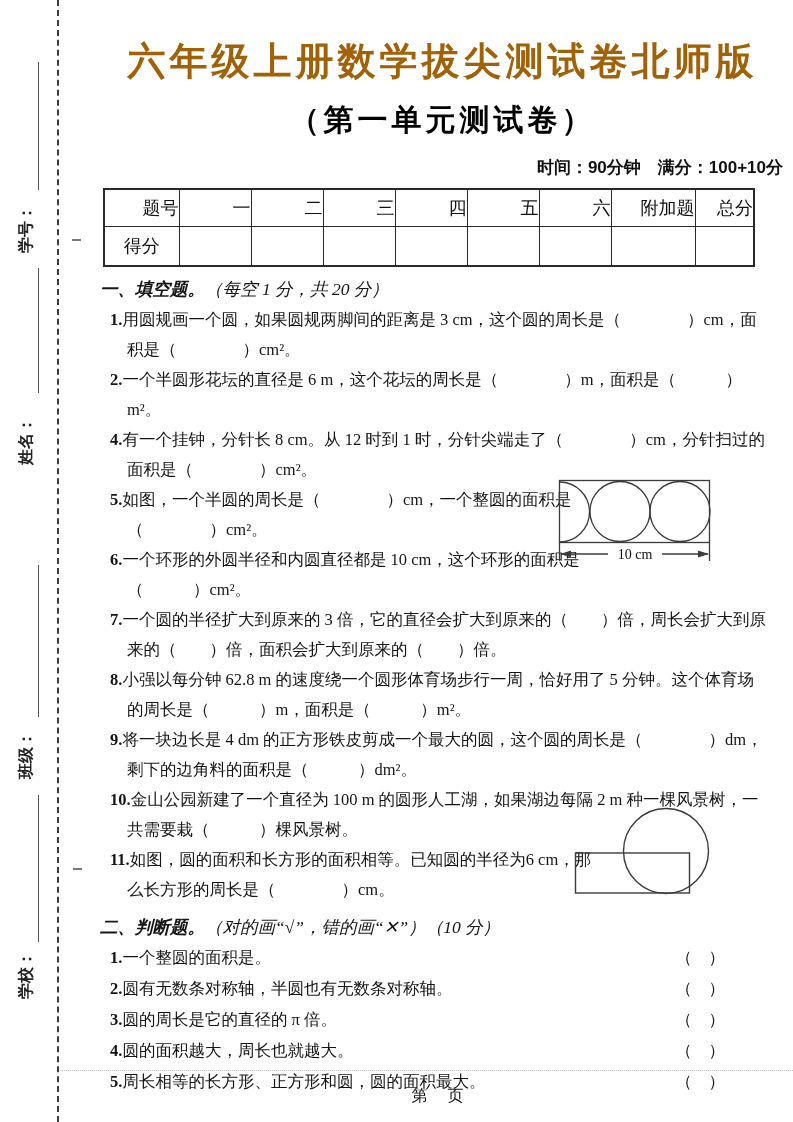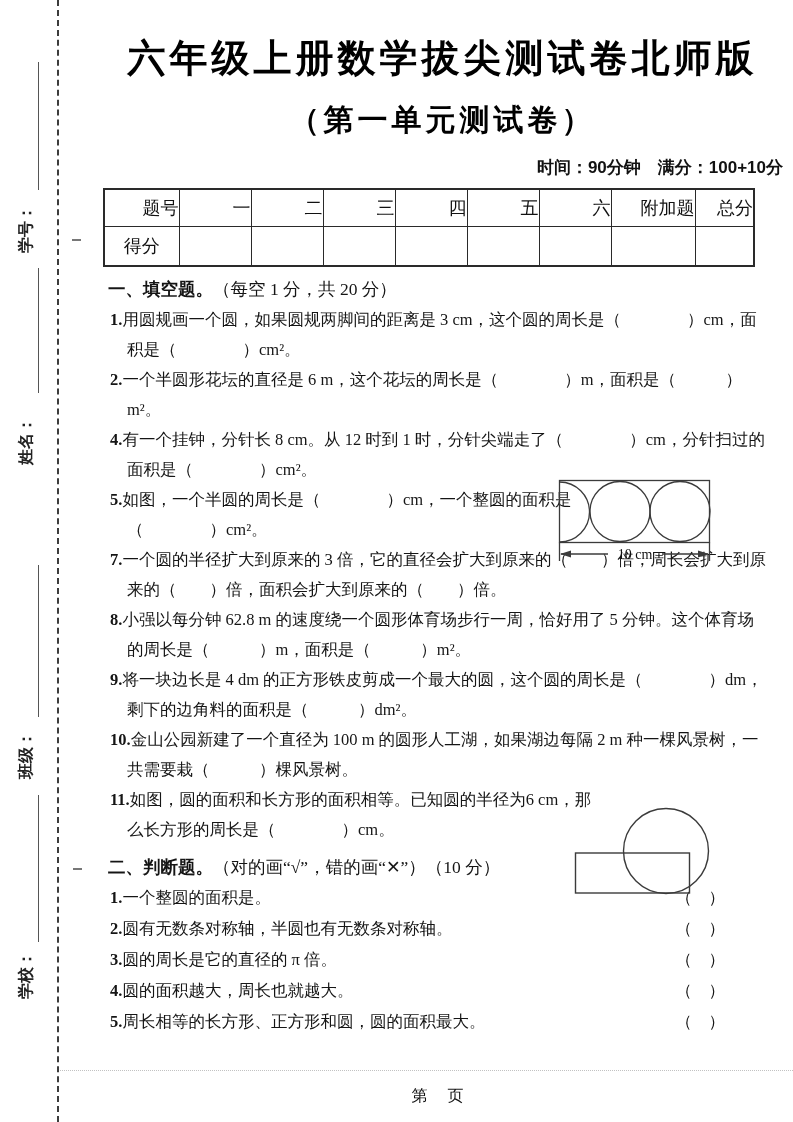--- a/index.html
+++ b/index.html
@@ -31,23 +31,23 @@
   .vl3{top:565px;height:152px;}
   .vl4{top:795px;height:147px;}
   .mark{position:absolute;width:9px;height:2px;background:#777;}
   .mk1{left:72px;top:239px;}
   .mk2{left:73px;top:868px;}
 
   
   .content{position:absolute;left:100px;top:0;width:685px;}
   .title{
     margin:36px 0 8px 0;text-align:center;
-    font-family:Liberation Mono, monospace;
+    font-family:Liberation Sans, sans-serif;
     font-size:38px;line-height:50px;font-weight:bold;
-    letter-spacing:4px;color:#000000;white-space:nowrap;
+    letter-spacing:4px;color:#a16207;white-space:nowrap;
   }
   .subtitle{
     margin:12px 0 0 0;text-align:center;
     font-family:"Liberation Sans","DejaVu Sans",sans-serif;
     font-size:30px;line-height:44px;font-weight:bold;
     letter-spacing:4px;color:#000;
   }
   .info{
     margin:14px 2px 0 0;text-align:right;
     font-family:"Liberation Sans","DejaVu Sans",sans-serif;
@@ -60,21 +60,21 @@
   }
   table.score td{
     border:1.5px solid #2a2a2a;text-align:center;
     font-size:18px;color:#111;padding:0;
   }
   table.score{border:2.5px solid #2a2a2a;}
   tr.trow td{height:36px;text-align:right;}
   tr.srow td{height:38px;}
 
   
-  .sec-head{margin:8px 0 0 8px;font-size:17.5px;line-height:28px;}
+  .sec-head{margin:8px 0 0 0;font-size:17.5px;line-height:28px;font-style:italic;}
   .sec-head b{font-weight:bold;}
   .sec-head .note{font-weight:normal;}
   .qs{position:relative;margin-top:2px;width:668px;}
   .q{
     font-size:16.5px;line-height:30px;
     padding-left:17px;text-indent:-17px;
     margin-left:10px;
   }
   .q b{font-weight:bold;}
   .q.narrow{max-width:468px;}
@@ -190,20 +190,21 @@
             <circle cx="94" cy="51" r="42.5"></circle>
             <rect x="3.5" y="53" width="114" height="40"></rect>
           </g>
         </svg>
       </div>
 
       <div class="q"><b>1.</b><span>用圆规画一个圆，如果圆规两脚间的距离是 3 cm，这个圆的周长是（　　　　）cm，面积是（　　　　）cm²。</span></div>
       <div class="q"><b>2.</b><span>一个半圆形花坛的直径是 6 m，这个花坛的周长是（　　　　）m，面积是（　　　）m²。</span></div>
       <div class="q"><b>4.</b><span>有一个挂钟，分针长 8 cm。从 12 时到 1 时，分针尖端走了（　　　　）cm，分针扫过的面积是（　　　　）cm²。</span></div>
       <div class="q narrow"><b>5.</b><span>如图，一个半圆的周长是（　　　　）cm，一个整圆的面积是（　　　　）cm²。</span></div>
+      <div class="q narrow"><b>6.</b><span>一个环形的外圆半径和内圆直径都是 10 cm，这个环形的面积是（　　　）cm²。</span></div>
       <div class="q"><b>7.</b><span>一个圆的半径扩大到原来的 3 倍，它的直径会扩大到原来的（　　）倍，周长会扩大到原来的（　　）倍，面积会扩大到原来的（　　）倍。</span></div>
       <div class="q"><b>8.</b><span>小强以每分钟 62.8 m 的速度绕一个圆形体育场步行一周，恰好用了 5 分钟。这个体育场的周长是（　　　）m，面积是（　　　）m²。</span></div>
       <div class="q"><b>9.</b><span>将一块边长是 4 dm 的正方形铁皮剪成一个最大的圆，这个圆的周长是（　　　　）dm，剩下的边角料的面积是（　　　）dm²。</span></div>
       <div class="q"><b>10.</b><span>金山公园新建了一个直径为 100 m 的圆形人工湖，如果湖边每隔 2 m 种一棵风景树，一共需要栽（　　　）棵风景树。</span></div>
       <div class="q narrow"><b>11.</b><span>如图，圆的面积和长方形的面积相等。已知圆的半径为6 cm，那么长方形的周长是（　　　　）cm。</span></div>
     </div>
 
     <div class="sec-head"><b>二、判断题。</b><span class="note">（对的画“√”，错的画“✕”）（10 分）</span></div>
 
     <div class="js">

